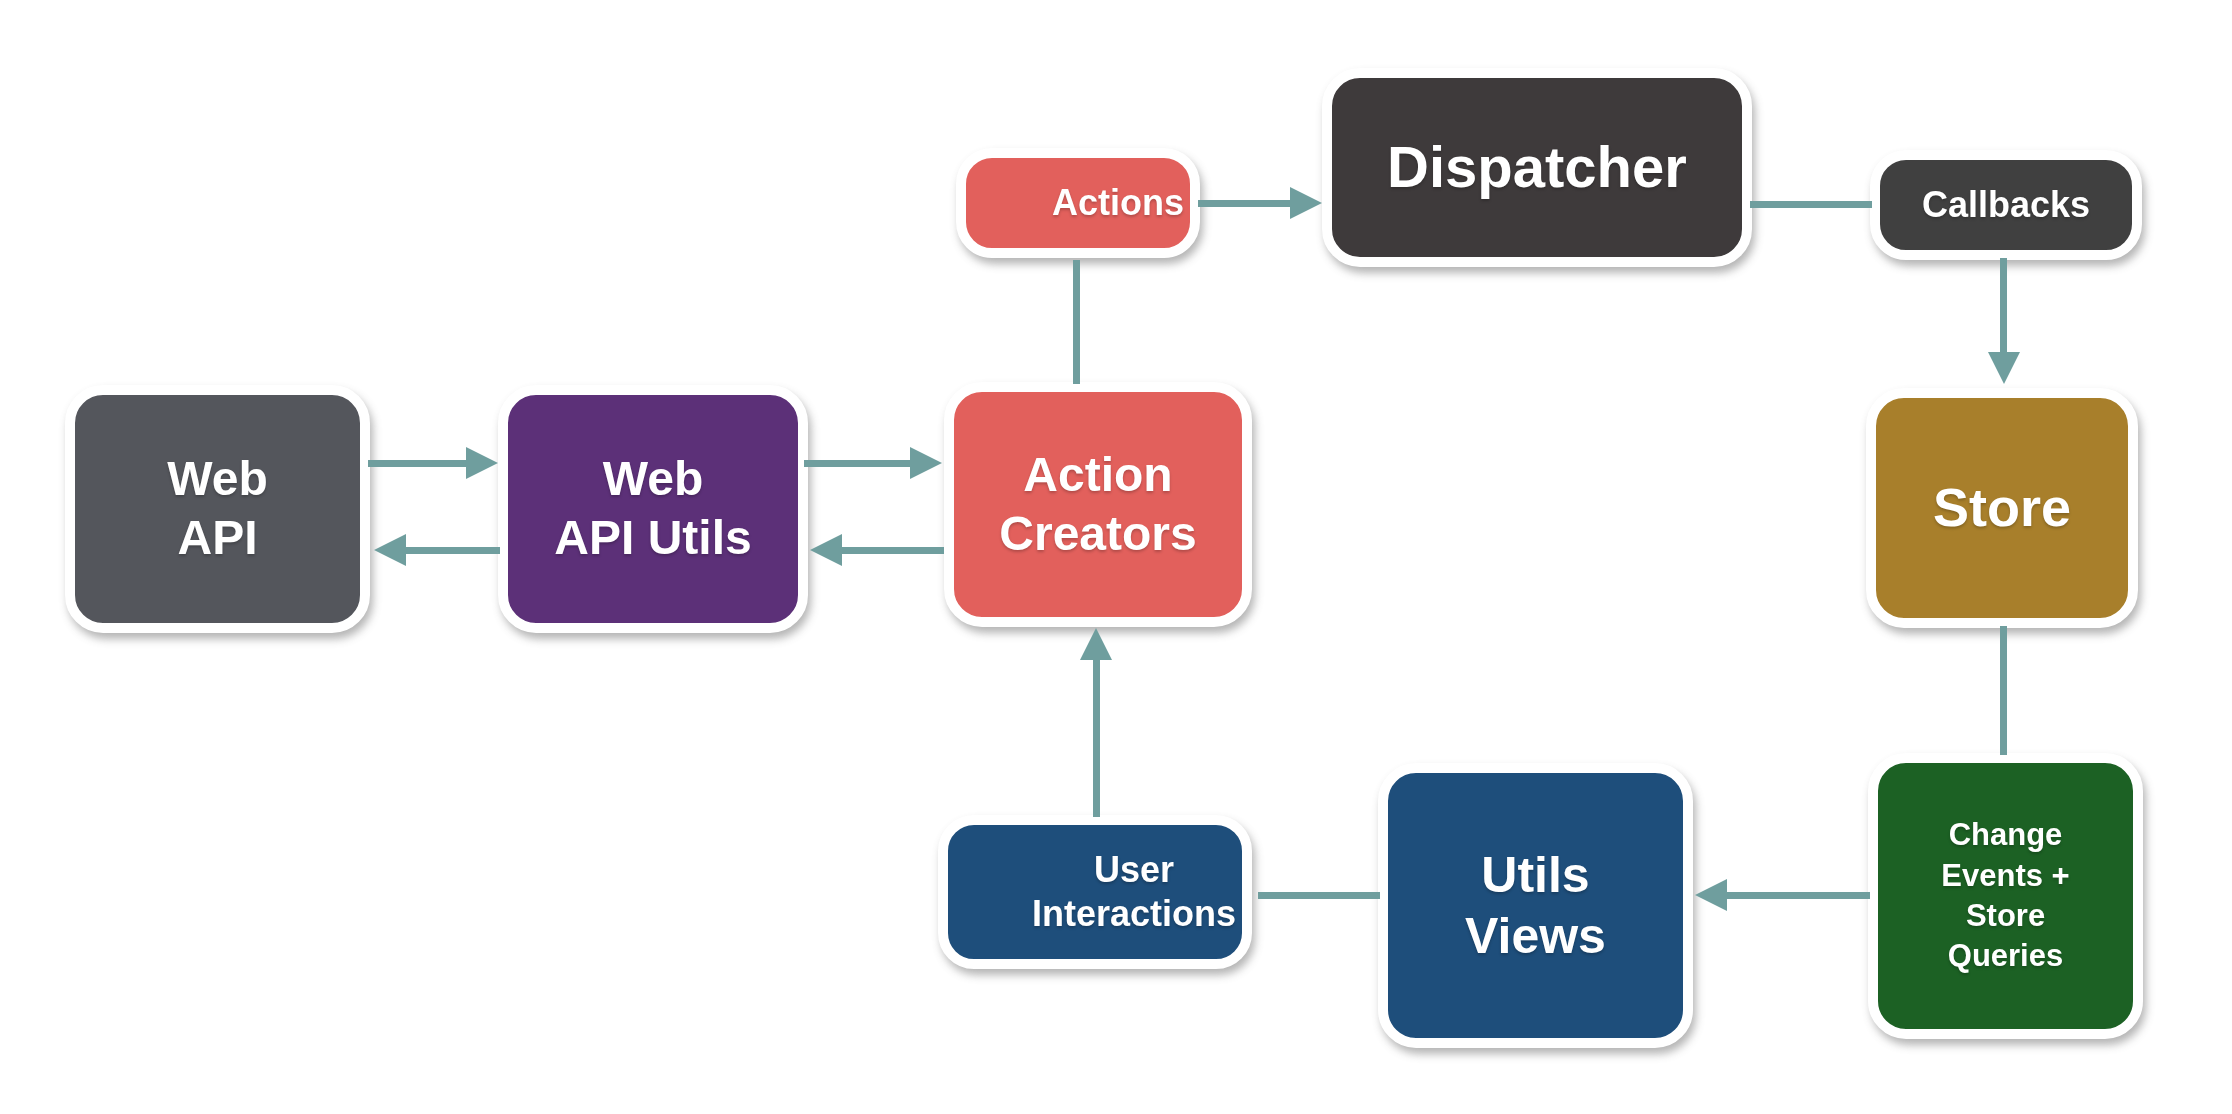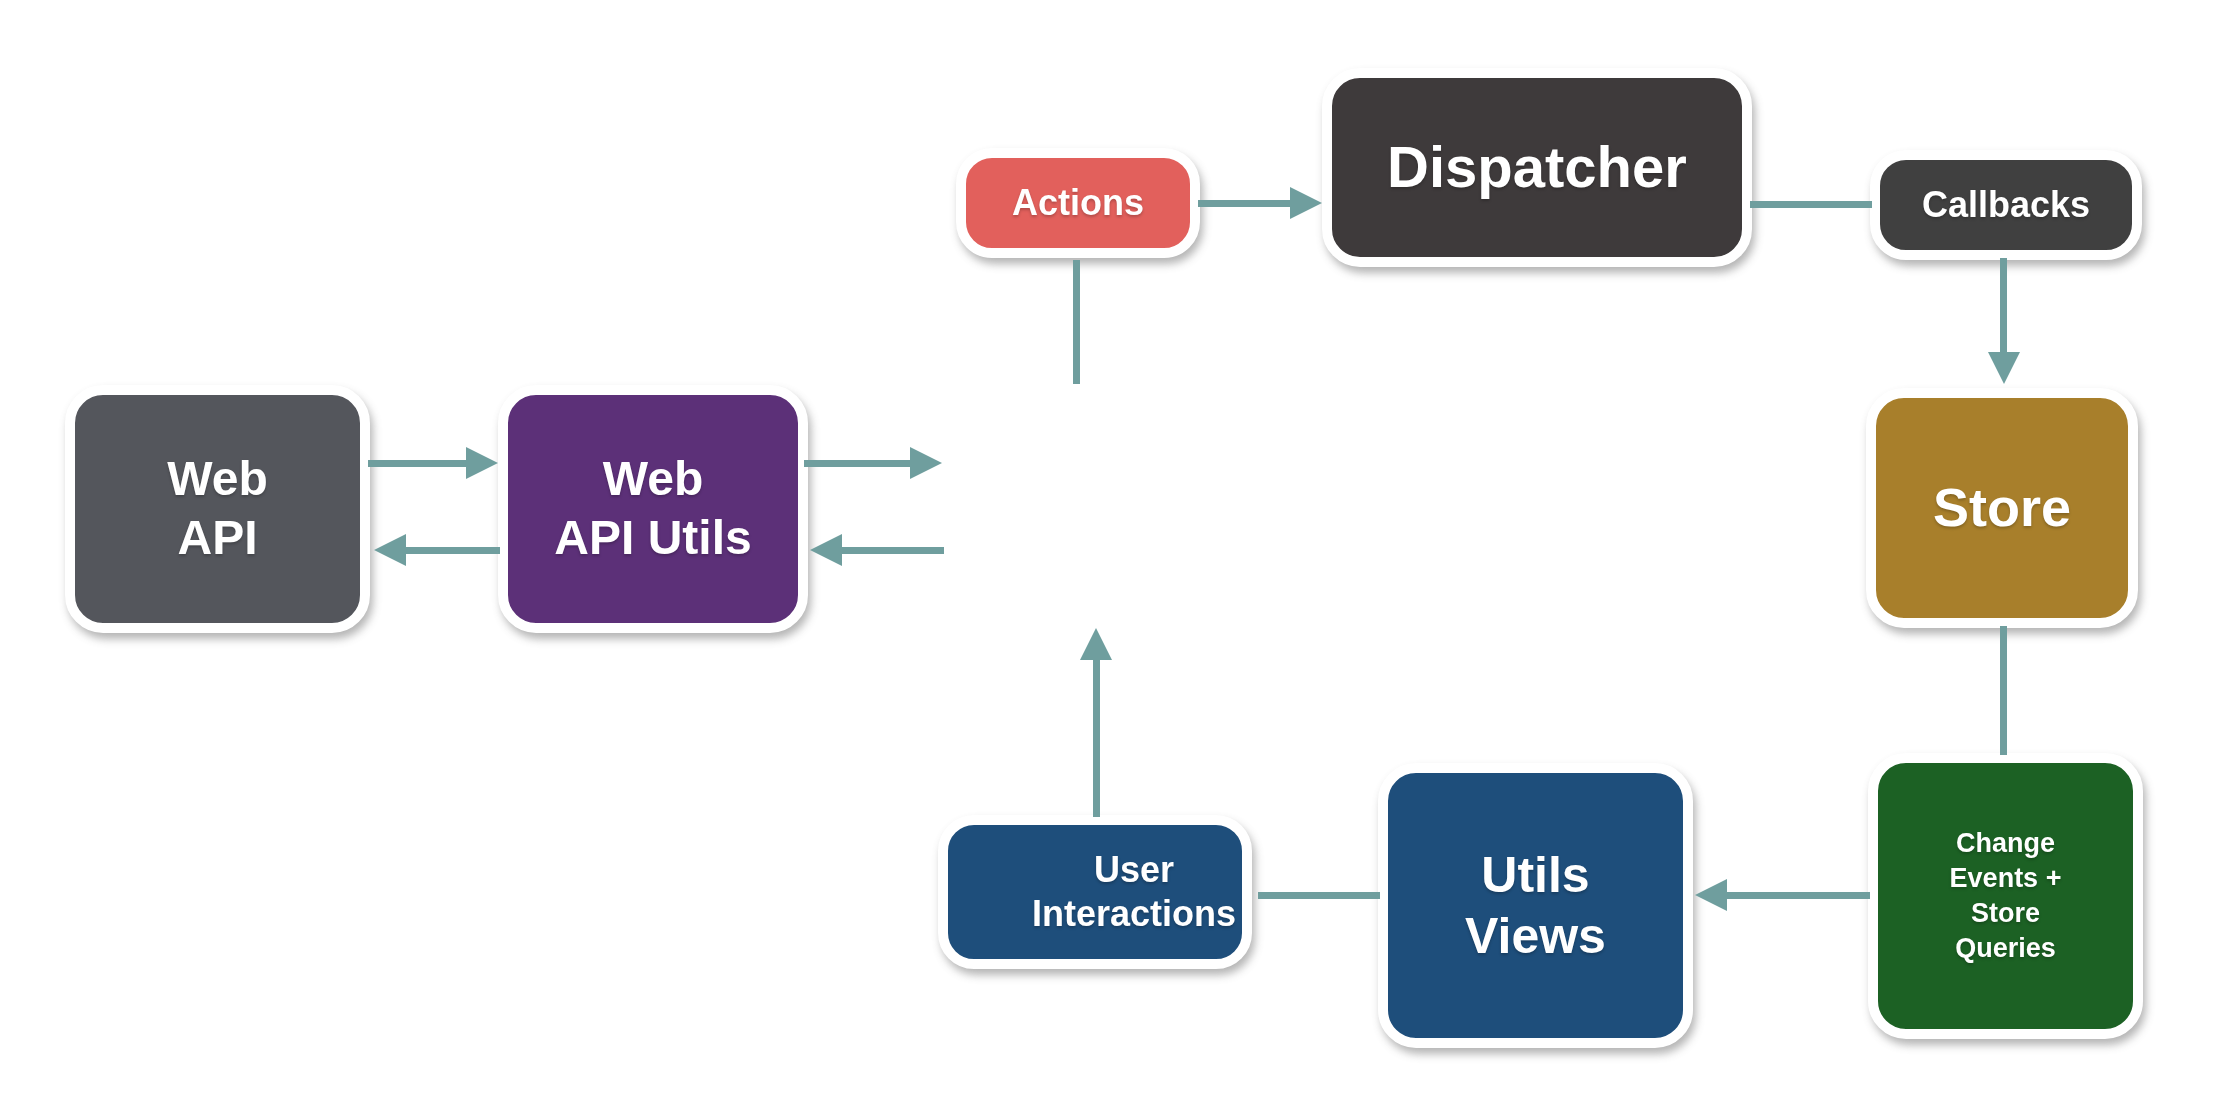--- a/index.html
+++ b/index.html
@@ -47,21 +47,21 @@
   #n-store             { left: 1866px; top: 388px; width: 272px; height: 240px; }
   #n-change-events     { left: 1868px; top: 753px; width: 275px; height: 286px; }
   #n-react-views       { left: 1378px; top: 763px; width: 315px; height: 285px; }
   #n-user-interactions { left: 938px;  top: 815px; width: 314px; height: 154px; justify-content: flex-end; }
 
   .fs-xxl { font-size: 58px; }
   .fs-xl  { font-size: 54px; }
   .fs-lg  { font-size: 48px; }
   .fs-lg2 { font-size: 50px; }
   .fs-md  { font-size: 36px; }
-  .fs-sm  { font-size: 27px; }
+  .fs-sm  { font-size: 31px; }
   #n-change-events .lbl { line-height: 1.3; }
 
   
   .line {
     position: absolute;
     background: #6f9e9e; 
   }
   .ah {
     position: absolute;
     width: 0;
@@ -111,22 +111,26 @@
   <div class="node fs-lg" id="n-web-api" style="background: rgb(84, 86, 92);">
     <span class="lbl">Web
 API</span>
   </div>
 
   <div class="node fs-lg" id="n-web-api-utils" style="background: rgb(92, 48, 120);">
     <span class="lbl">Web
 API Utils</span>
   </div>
 
+  <div class="node fs-lg" id="n-action-creators" style="background: rgb(226, 96, 92);">
+    <span class="lbl">Action
+Creators</span>
+  </div>
 
-  <div class="node pill fs-md" id="n-actions" style="background: rgb(226, 96, 92);">
+  <div class="node pill fs-md" id="n-actions" style="background: rgb(226, 96, 92); justify-content: flex-end;">
     <span class="lbl">Actions</span>
   </div>
 
   <div class="node fs-xxl" id="n-dispatcher" style="background: rgb(62, 58, 59);">
     <span class="lbl">Dispatcher</span>
   </div>
 
   <div class="node pill fs-md" id="n-callbacks" style="background: #404040;">
     <span class="lbl">Callbacks</span>
   </div>

